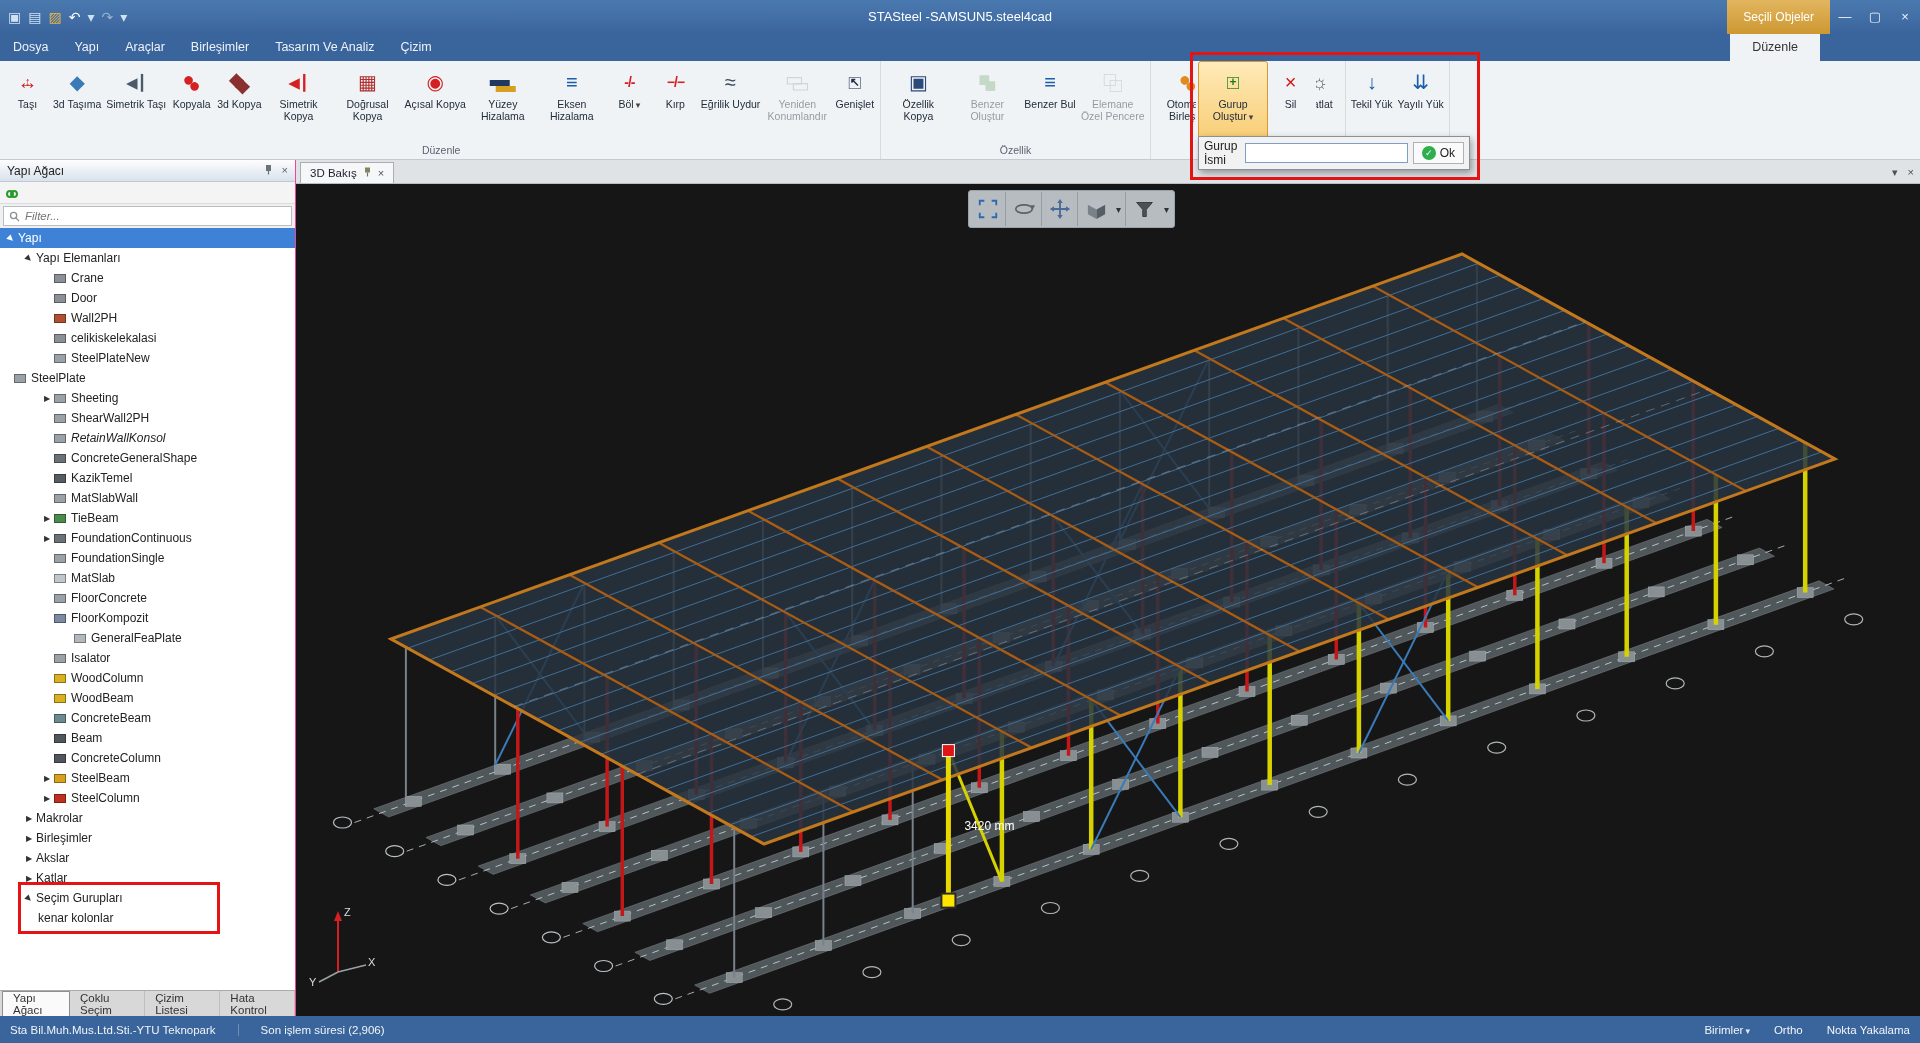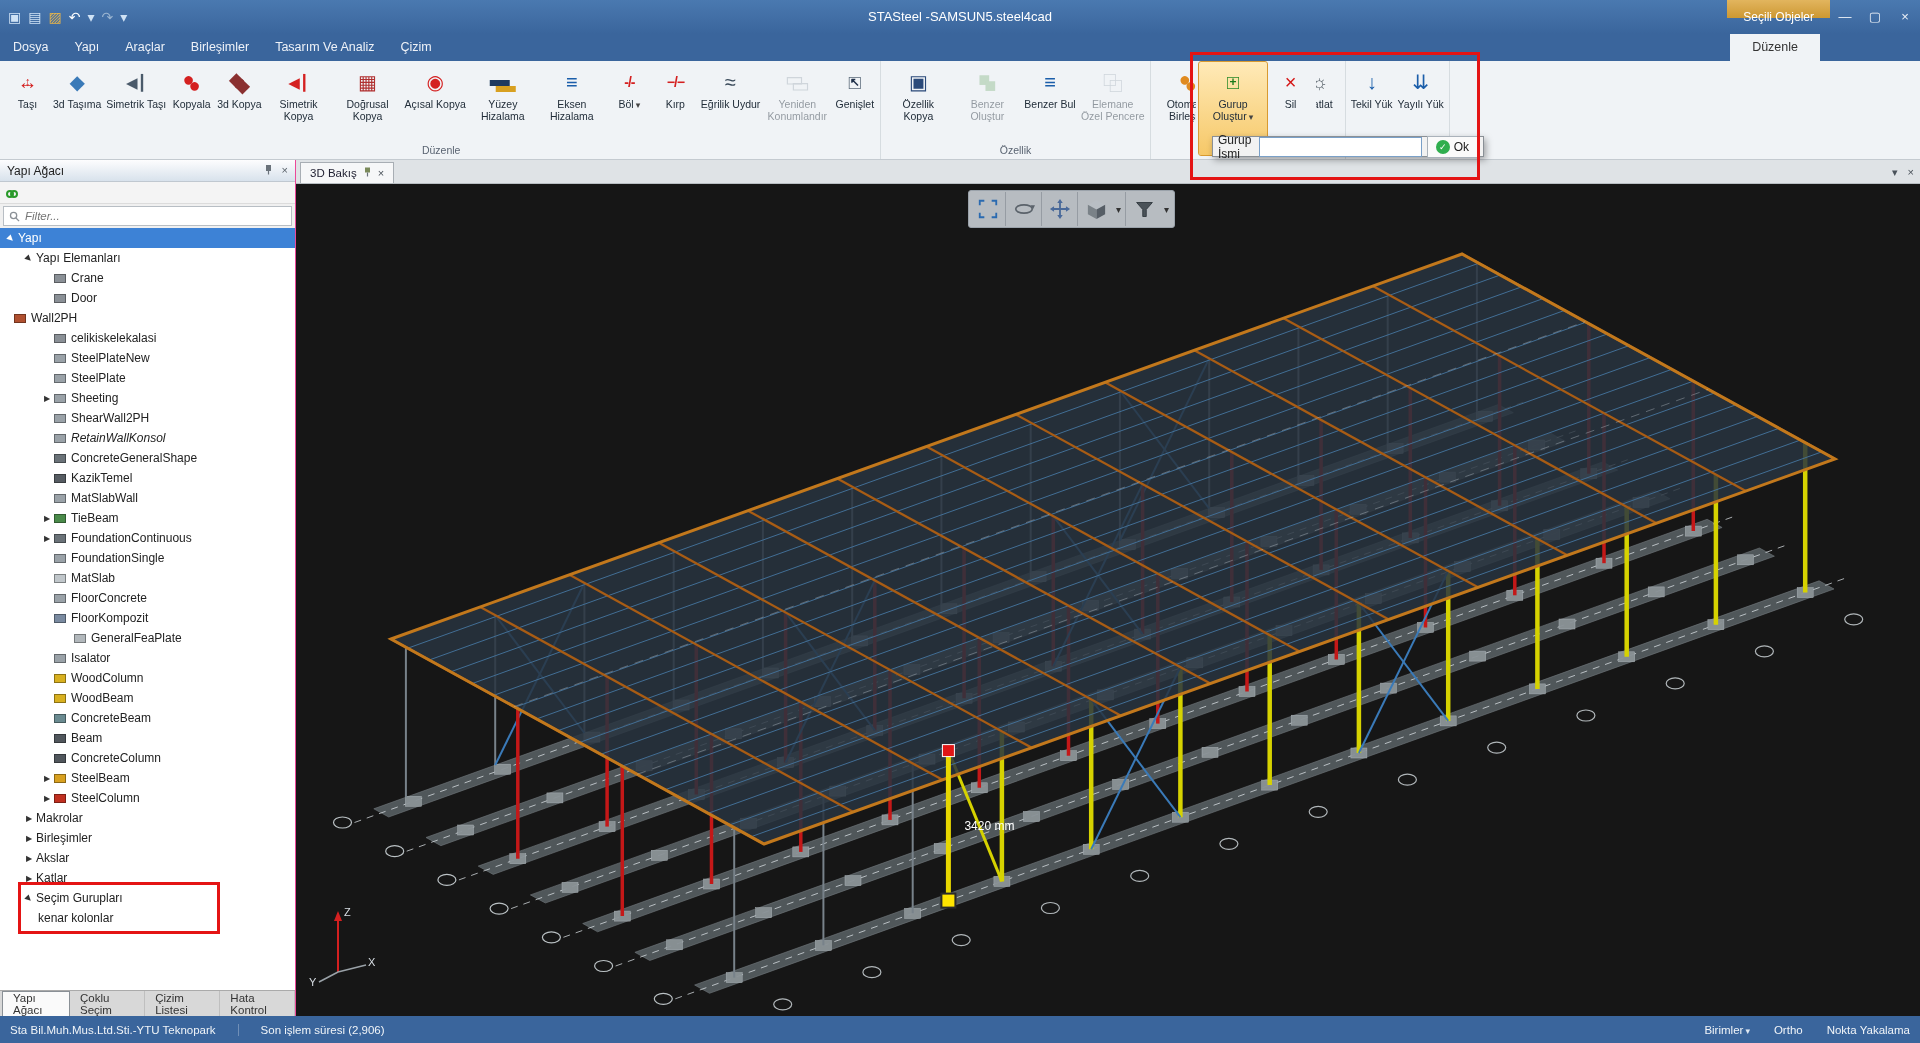--- a/index.html
+++ b/index.html
@@ -6,21 +6,21 @@
   body {
     width: 1920px; height: 1043px; position: relative; overflow: hidden;
     font-family: "Liberation Sans", sans-serif; background: #fff; color: #222;
   }
   
   .titlebar { position:absolute; top:0; left:0; right:0; height:34px;
     background:linear-gradient(#4a79b0,#3a659c); color:#fff; z-index:5; }
   #qat { position:absolute; left:8px; top:0; height:34px; display:flex; align-items:center; gap:7px; z-index:2; }
   .qat-btn { font-size:14px; line-height:1; cursor:default; }
   .window-title { position:absolute; left:0; right:0; top:0; text-align:center; line-height:34px; font-size:13px; }
-  .ctx-tab { position:absolute; right:90px; top:0; height:18px; padding:0 16px;
+  .ctx-tab { position:absolute; right:90px; top:0; height:34px; padding:0 16px;
     background:linear-gradient(#e2b55e,#cd9832); color:#fff; line-height:34px; font-size:12px; z-index:3; }
   #win-controls { position:absolute; right:0; top:0; height:34px; display:flex; z-index:3; }
   .win-btn { width:30px; text-align:center; line-height:34px; font-size:13px; color:#eef2f8; }
   
   .menubar { position:absolute; top:34px; left:0; right:0; height:27px; background:#3a659c; z-index:5; }
   #menubar-items { display:flex; height:27px; }
   .menu-item { padding:0 13px; line-height:27px; font-size:12.5px; color:#eef2f8; }
   .ctx-ribbon-tab { position:absolute; right:100px; top:0; height:27px; padding:0 22px;
     background:#f0f3f6; color:#333; line-height:27px; font-size:12.5px; }
   
@@ -38,23 +38,23 @@
   .icn-g { position:absolute; left:50%; top:50%; transform:translate(-50%,-50%);
     font-size:20px; line-height:1; white-space:nowrap; }
   .icn-g.multi { font-size:15px; }
   .icn-g.inner { font-size:12px; font-weight:700; }
   .icn-g.o1 { transform:translate(calc(-50% - 3px),calc(-50% - 3px)); }
   .icn-g.o2 { transform:translate(calc(-50% + 3px),calc(-50% + 3px)); }
   .icn-g.icn-text { font-size:14px; font-weight:700; letter-spacing:-1px; }
   .rbtn-label { font-size:10.5px; line-height:1.15; text-align:center; color:#222e3a; max-width:64px; }
   .arrow { font-size:9px; margin-left:2px; color:#444; }
   
-  .gurup-popup { position:absolute; left:1198px; top:136px; width:272px; height:21px; z-index:50;
+  .gurup-popup { position:absolute; left:1198px; top:136px; width:272px; height:34px; z-index:50;
     background:#f2f2f2; border:1px solid #8a9096; box-shadow:2px 3px 7px rgba(0,0,0,.35);
-    display:flex; align-items:center; gap:5px; padding:0 5px; font-size:12px;margin-left:14px; }
+    display:flex; align-items:center; gap:5px; padding:0 5px; font-size:12px; }
   .gurup-popup input { flex:1; height:20px; border:1px solid #7aa0c8; font-size:12px; padding:0 3px;
     font-family:"Liberation Sans", sans-serif; background:#fff; }
   .ok-btn { display:flex; align-items:center; gap:4px; border:1px solid #aab2ba; background:#fafafa;
     height:22px; padding:0 8px; font-size:12px; }
   .ok-check { width:14px; height:14px; border-radius:50%; background:#2fae4e; color:#fff;
     font-size:9px; line-height:14px; text-align:center; flex:none; }
   
   .anno { position:absolute; border:3px solid #e41414; z-index:60; pointer-events:none; }
   #anno-ribbon { left:1190px; top:52px; width:290px; height:128px; }
   #anno-tree { left:18px; top:882px; width:202px; height:52px; }
@@ -395,36 +395,36 @@
         <div class="tree-row" style="padding-left: 40px;">
           <span class="exp"></span>
           <span class="titem-icon" style="background: rgb(138, 144, 150);"></span>
           <span class="titem-label">Crane</span>
         </div>
         <div class="tree-row" style="padding-left: 40px;">
           <span class="exp"></span>
           <span class="titem-icon" style="background: rgb(138, 144, 150);"></span>
           <span class="titem-label">Door</span>
         </div>
-        <div class="tree-row" style=" align-items: center;">
+        <div class="tree-row" style="padding-left: 40px; align-items: center;">
           <span class="exp"></span>
           <span class="titem-icon" style="background: rgb(176, 80, 48);"></span>
           <span class="titem-label">Wall2PH</span>
         </div>
         <div class="tree-row" style="padding-left: 40px; text-align: center;">
           <span class="exp"></span>
           <span class="titem-icon" style="background: rgb(138, 144, 150);"></span>
           <span class="titem-label">celikiskelekalasi</span>
         </div>
         <div class="tree-row" style="padding-left: 40px;">
           <span class="exp"></span>
           <span class="titem-icon" style="background: rgb(154, 162, 168);"></span>
           <span class="titem-label">SteelPlateNew</span>
         </div>
-        <div class="tree-row" style="padding-left: 40px;">
+        <div class="tree-row" style="">
           <span class="exp"></span>
           <span class="titem-icon" style="background: rgb(154, 162, 168);"></span>
           <span class="titem-label">SteelPlate</span>
         </div>
         <div class="tree-row" style="padding-left: 40px;">
           <span class="exp">▶</span>
           <span class="titem-icon" style="background: rgb(154, 162, 168);"></span>
           <span class="titem-label">Sheeting</span>
         </div>
         <div class="tree-row" style="padding-left: 40px;">

